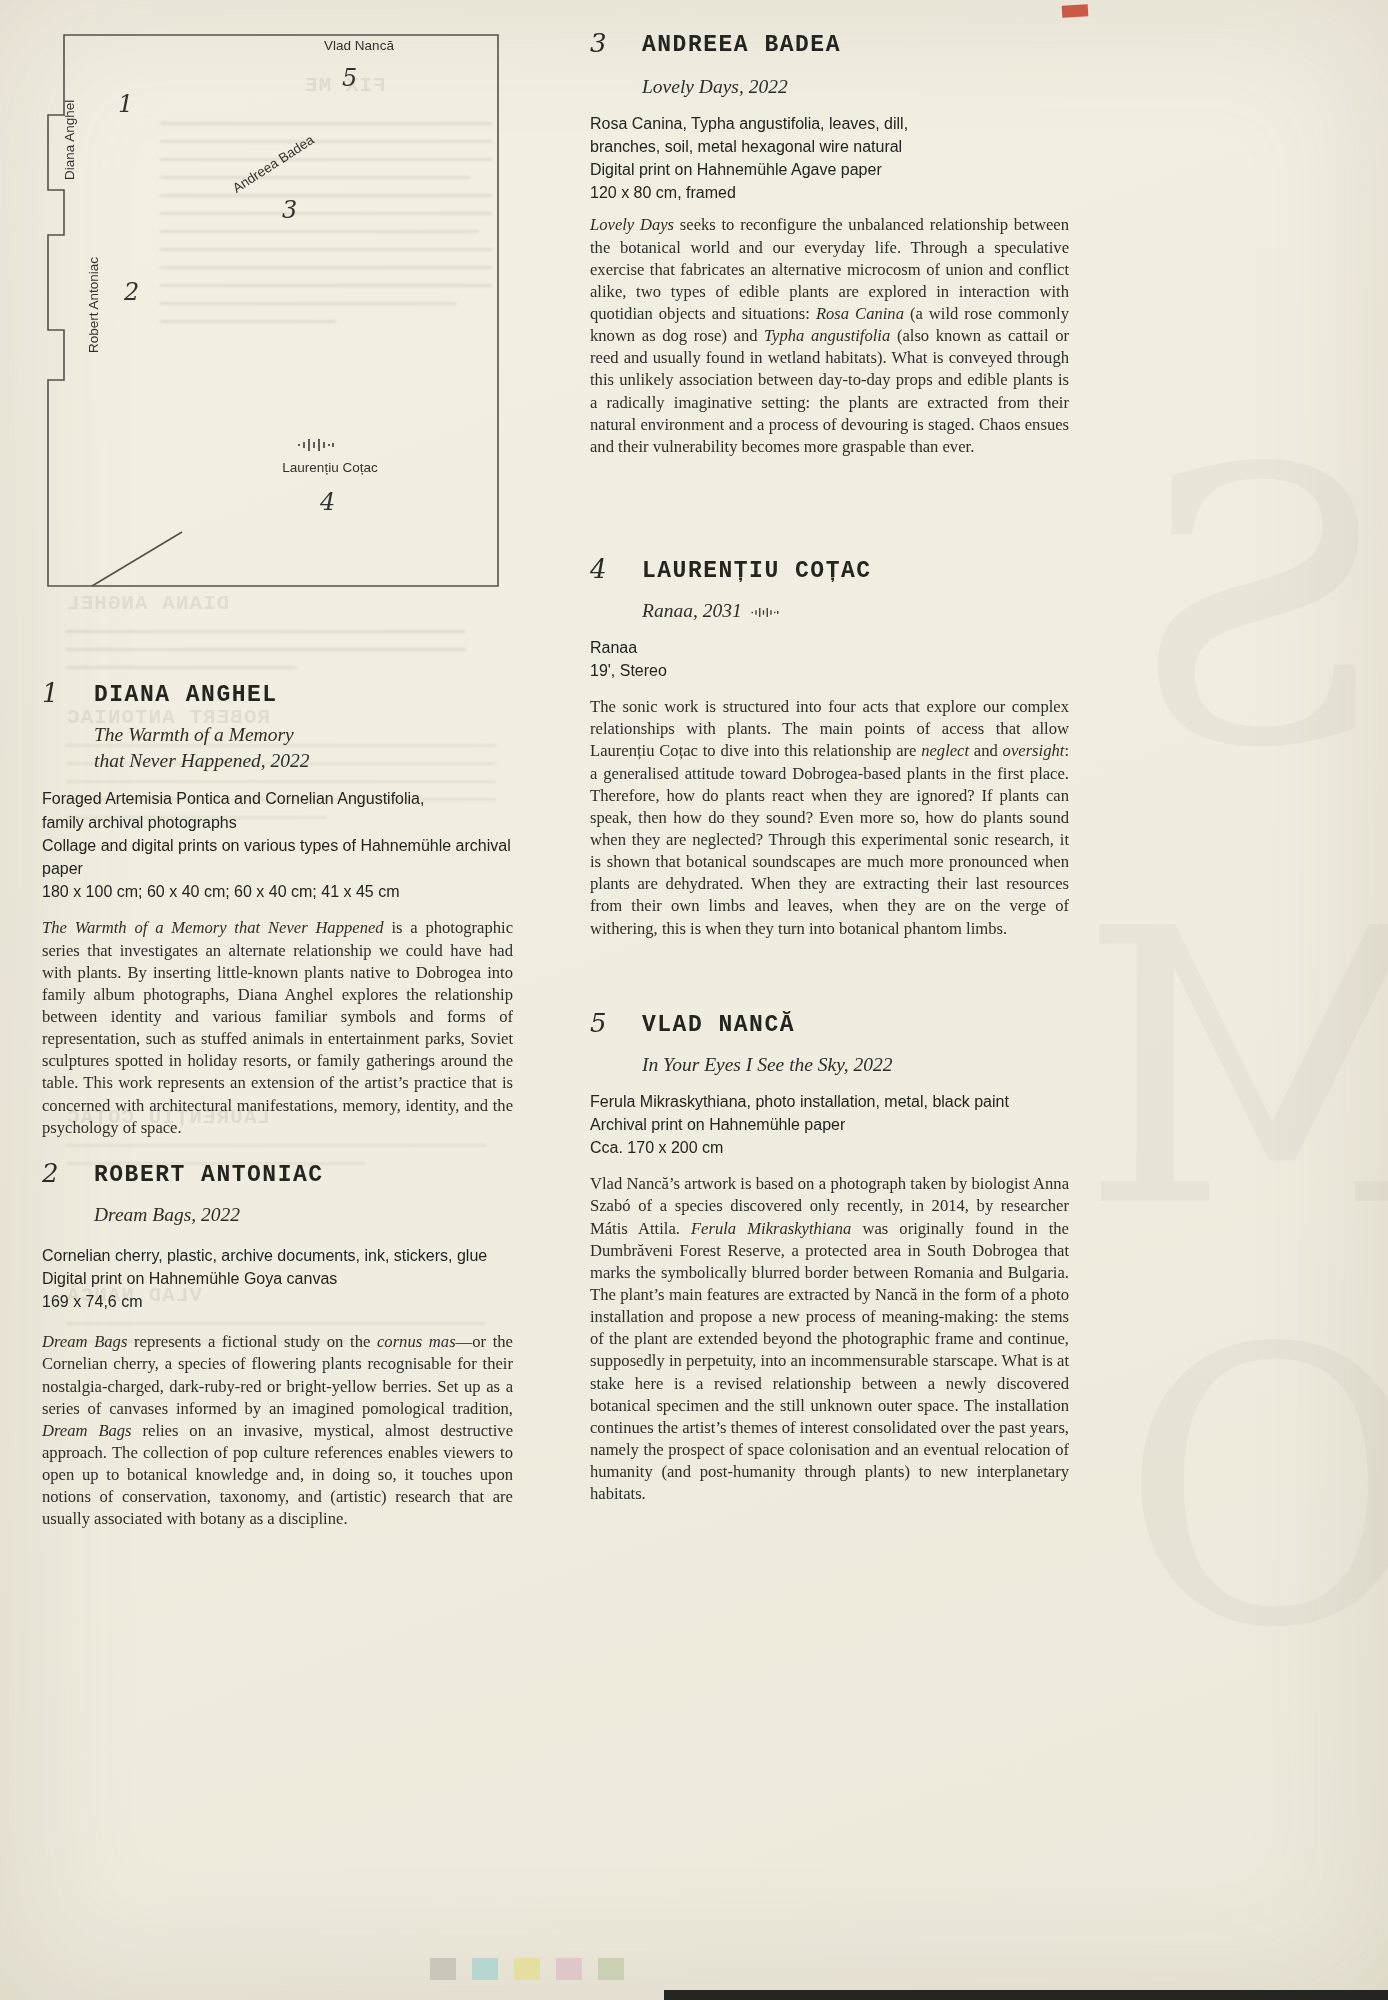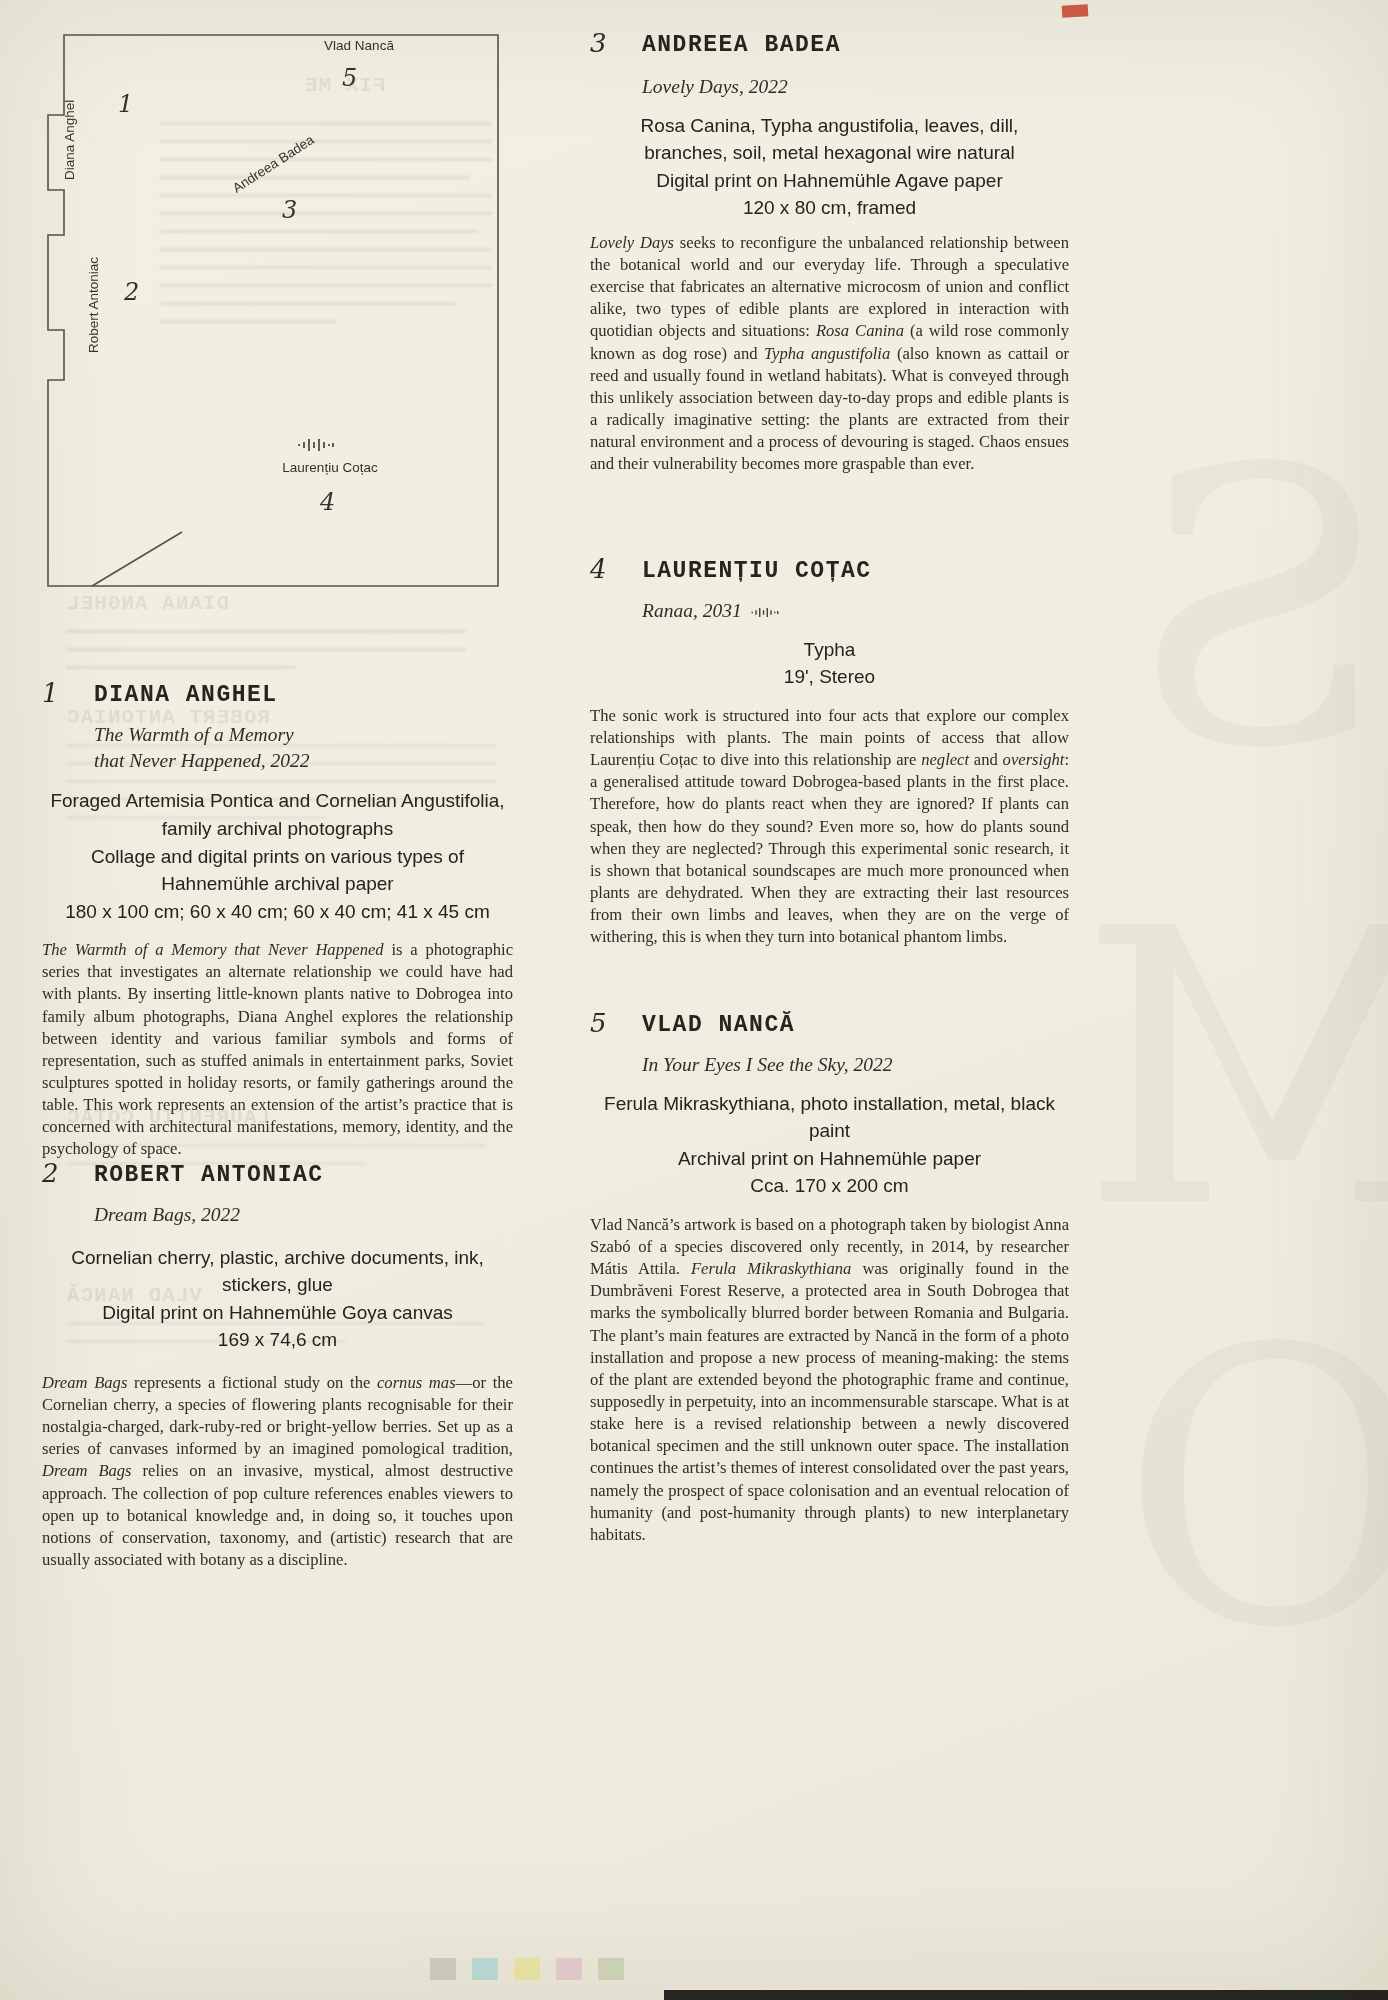--- a/index.html
+++ b/index.html
@@ -22,21 +22,21 @@
 
   
   .sec { position:absolute; width:471px; }
   .head-row { position:relative; height:34px; }
   .sec-num { position:absolute; left:0; top:-2px; font-family:"DejaVu Serif", serif;
              font-style:italic; font-weight:400; font-size:26px; color:#2c2a24; }
   .sec-name { position:absolute; left:52px; top:2px; font-family:"Liberation Mono", monospace;
               font-weight:700; font-size:23px; letter-spacing:1.5px; white-space:nowrap; color:#26241f; }
   .subtitle { margin:8px 0 0 52px; font-style:italic; font-size:19.5px; line-height:1.32; }
   .materials { margin-top:14px; font-family:"Liberation Sans", sans-serif;
-               font-size:19px; line-height:1.45; color:#24231e;text-align:center; }
+               font-size:16px; line-height:1.45; color:#24231e; }
   .body-text { margin-top:14px; font-size:16.6px; line-height:1.335; text-align:justify; }
 
   .wave-icon { vertical-align:-2px; margin-left:8px; }
 
   
   .ghost-head { position:absolute; transform:scaleX(-1); opacity:.12; color:#6f6c5e;
                 font-family:"Liberation Mono", monospace; font-weight:700; font-size:21px;
                 letter-spacing:1px; filter:blur(.6px); white-space:nowrap; z-index:1; }
   .ghost-bars { position:absolute; opacity:.14; z-index:1; }
   .gbar { height:3px; background:#807d6e; filter:blur(1.2px); margin-bottom:15px; }
@@ -196,21 +196,21 @@
         <line x1="13" y1="1" x2="13" y2="13"></line>
           <line x1="18" y1="4" x2="18" y2="10"></line>
         <line x1="23" y1="1" x2="23" y2="13"></line>
           <line x1="28" y1="4" x2="28" y2="10"></line>
         <line x1="33" y1="6" x2="33" y2="8"></line>
           <line x1="37" y1="5" x2="37" y2="9"></line>
       </g>
     </svg>
   </div>
   <div class="materials" style="margin-top:12px;">
-    <div>Typha</div>
+    <div>Ranaa</div>
     <div>19', Stereo</div>
   </div>
   <div class="body-text">The sonic work is structured into four acts that explore our complex relationships with plants. The main points of access that allow Laurențiu Coțac to dive into this relationship are <i>neglect</i> and <i>oversight</i>: a generalised attitude toward Dobrogea-based plants in the first place. Therefore, how do plants react when they are ignored? If plants can speak, then how do they sound? Even more so, how do plants sound when they are neglected? Through this experimental sonic research, it is shown that botanical soundscapes are much more pronounced when plants are dehydrated. When they are extracting their last resources from their own limbs and leaves, when they are on the verge of withering, this is when they turn into botanical phantom limbs.</div>
 </section>
 
 <section class="sec" style="left:590px; top:1010px; width:479px; z-index:2;">
   <div class="head-row">
     <span class="sec-num">5</span>
     <span class="sec-name">VLAD NANCĂ</span>
   </div>

